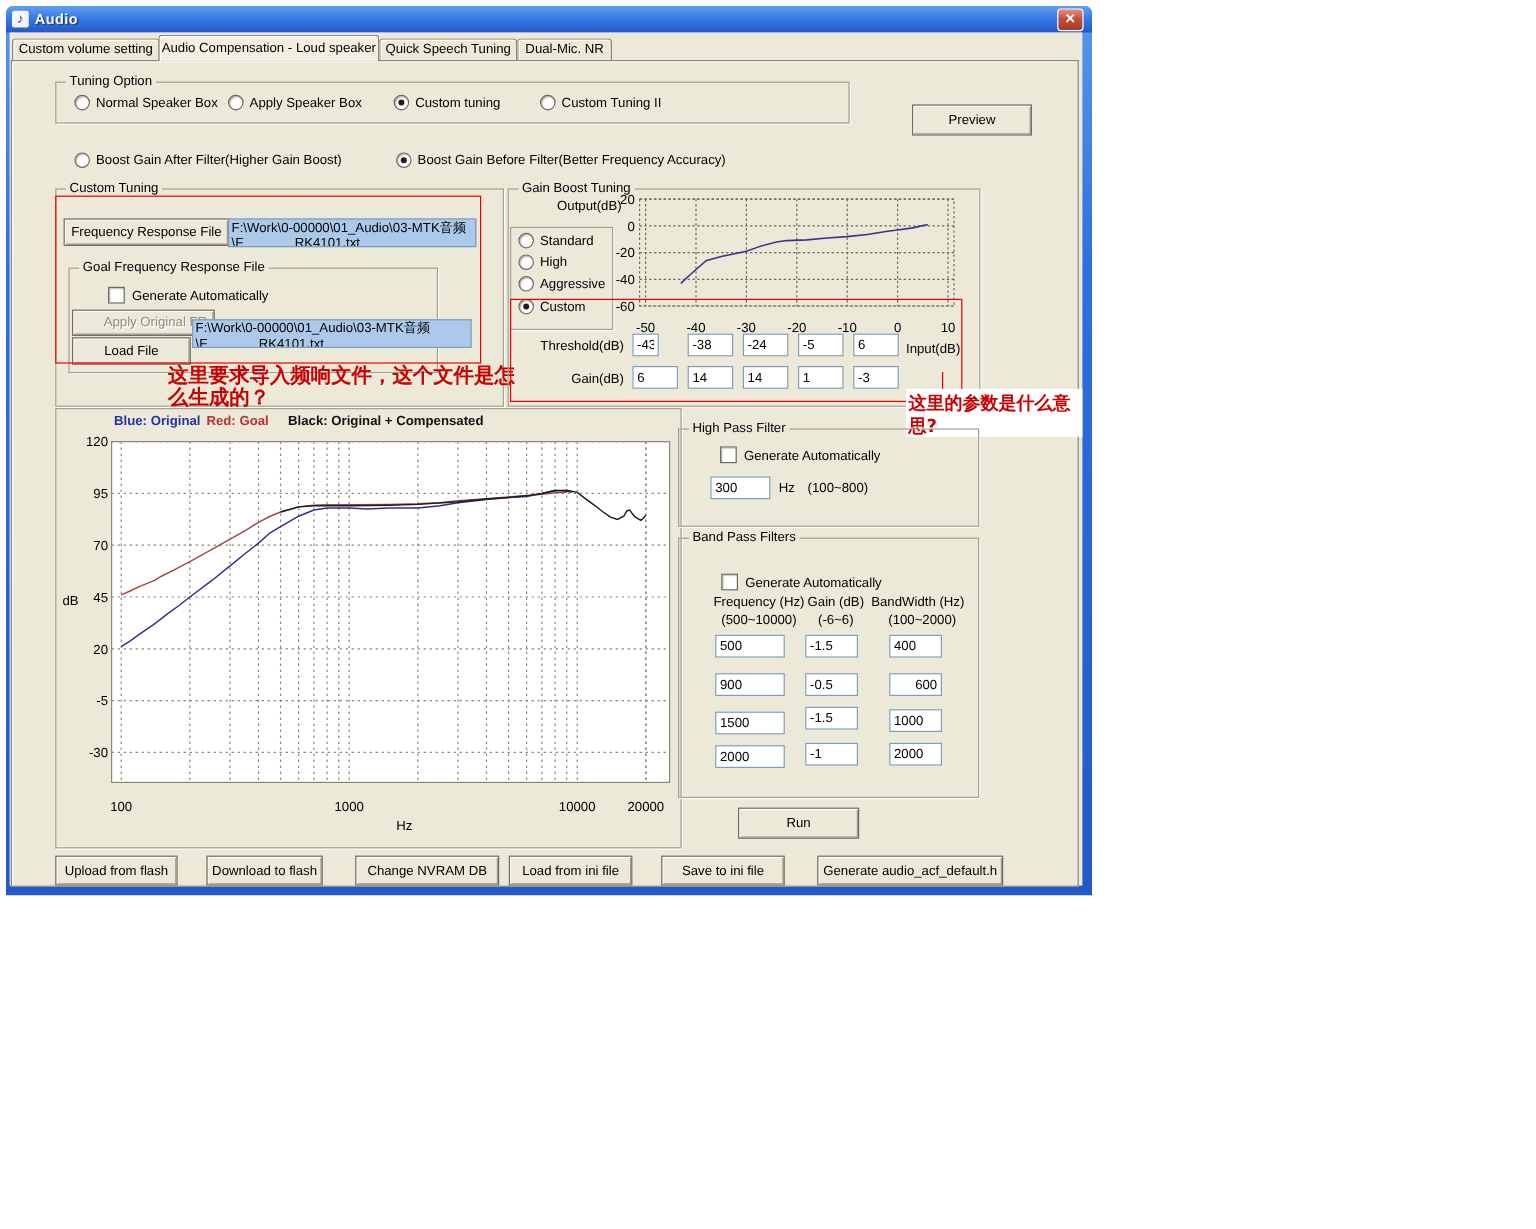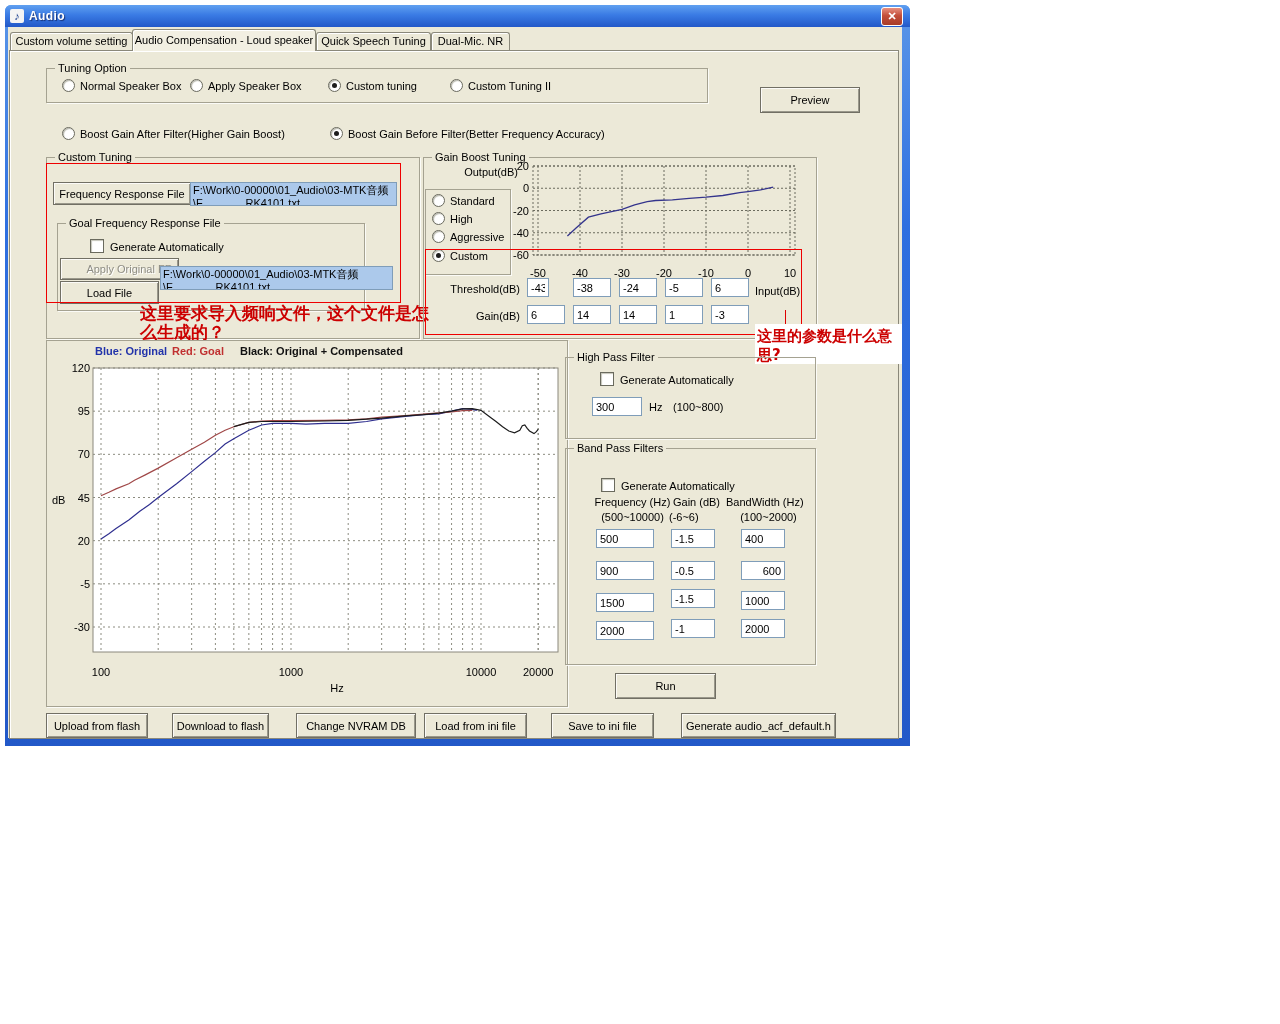--- a/index.html
+++ b/index.html
@@ -269,21 +269,21 @@
 
     <div class="grp" style="left:557px;top:421px;width:249px;height:215px">
       <span class="gtitle">Band Pass Filters</span>
       <div class="cb-item" style="left:7px;top:29px">
         <span class="cb"></span>
         <span>Generate Automatically</span>
       </div>
       <div class="lbl" style="left:20px;top:47px;width:93px;text-align:center">Frequency (Hz)</div>
       <div class="lbl" style="left:20px;top:62px;width:93px;text-align:center">(500~10000)</div>
       <div class="lbl" style="left:103px;top:47px;width:55px;text-align:center">Gain (dB)</div>
-      <div class="lbl" style="left:103px;top:62px;width:55px;">(-6~6)</div>
+      <div class="lbl" style="left:103px;top:62px;width:55px;text-align:center">(-6~6)</div>
       <div class="lbl" style="left:160px;top:47px;width:85px;text-align:left">BandWidth (Hz)</div>
       <div class="lbl" style="left:160px;top:62px;width:85px;text-align:center">(100~2000)</div>
 
       <div class="cb-item" style="left:7px;top:83px">
             <span class="cb checked"></span>
           </div>
       <input class="tin" style="left: 30px; top: 80px; width: 58px; height: 19px;" value="500">
       <input class="tin" style="left: 105px; top: 80px; width: 44px; height: 19px;" value="-1.5">
       <input class="tin" style="left: 175px; top: 80px; width: 44px; height: 19px;" value="400">
 

